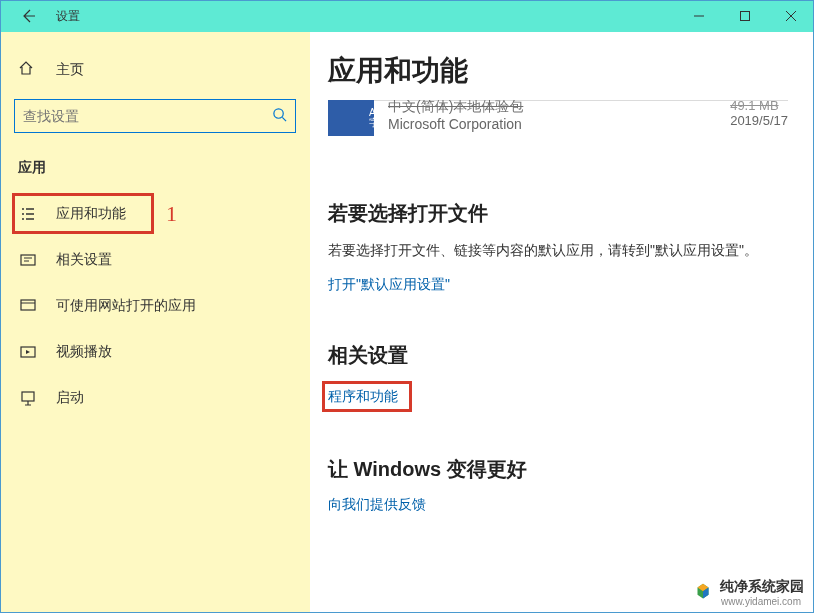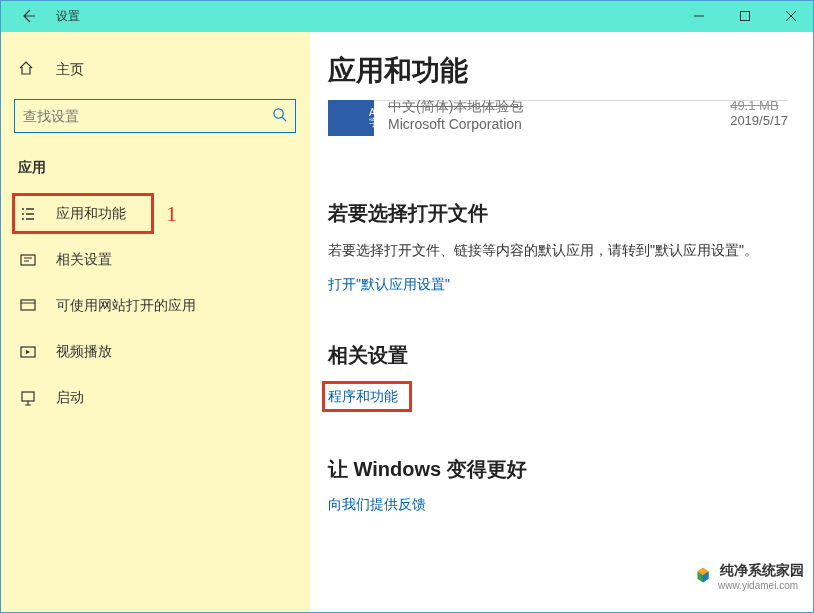--- a/index.html
+++ b/index.html
@@ -228,24 +228,25 @@
       position: absolute;
       left: 0;
       top: 0;
       right: 0;
       bottom: 0;
       pointer-events: none;
     }
     .watermark {
       position: absolute;
       right: 10px;
-      bottom: 22px;
+      bottom: 6px;
       display: flex;
       align-items: center;
       gap: 6px;
+      text-align: center;
     }
     .watermark-logo {
       width: 22px;
       height: 22px;
     }
     .watermark-text1 {
       font-size: 14px;
       font-weight: 700;
       color: #333;
     }

